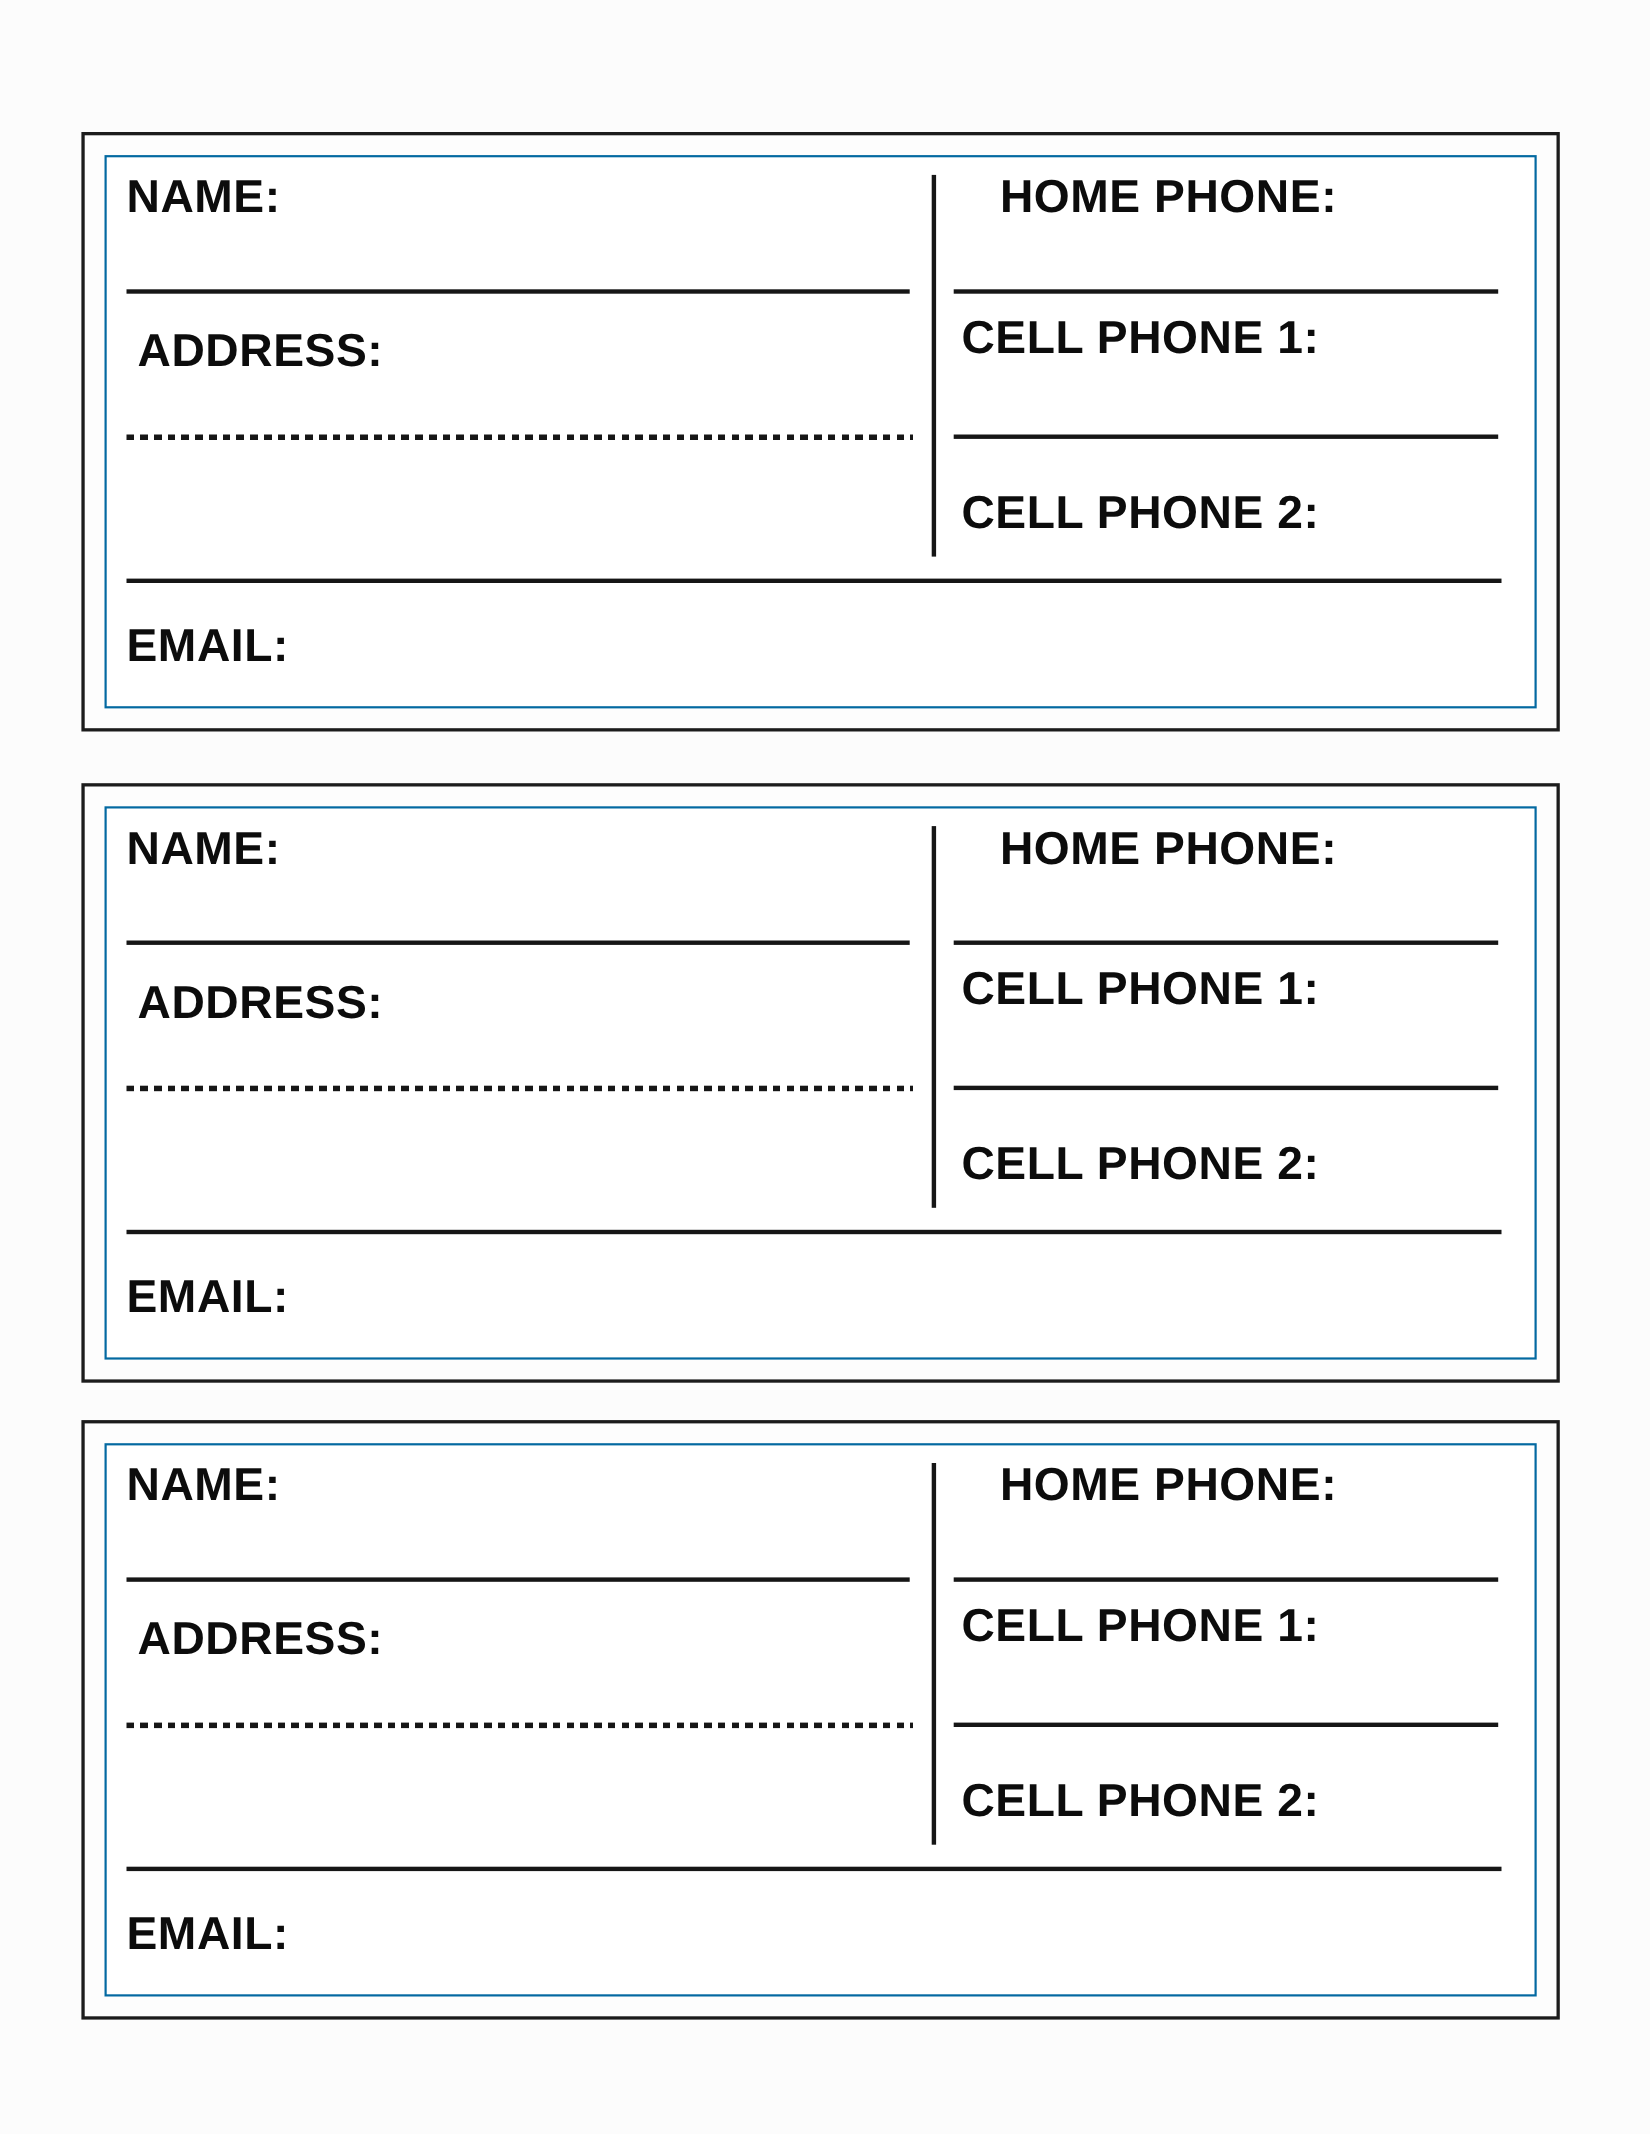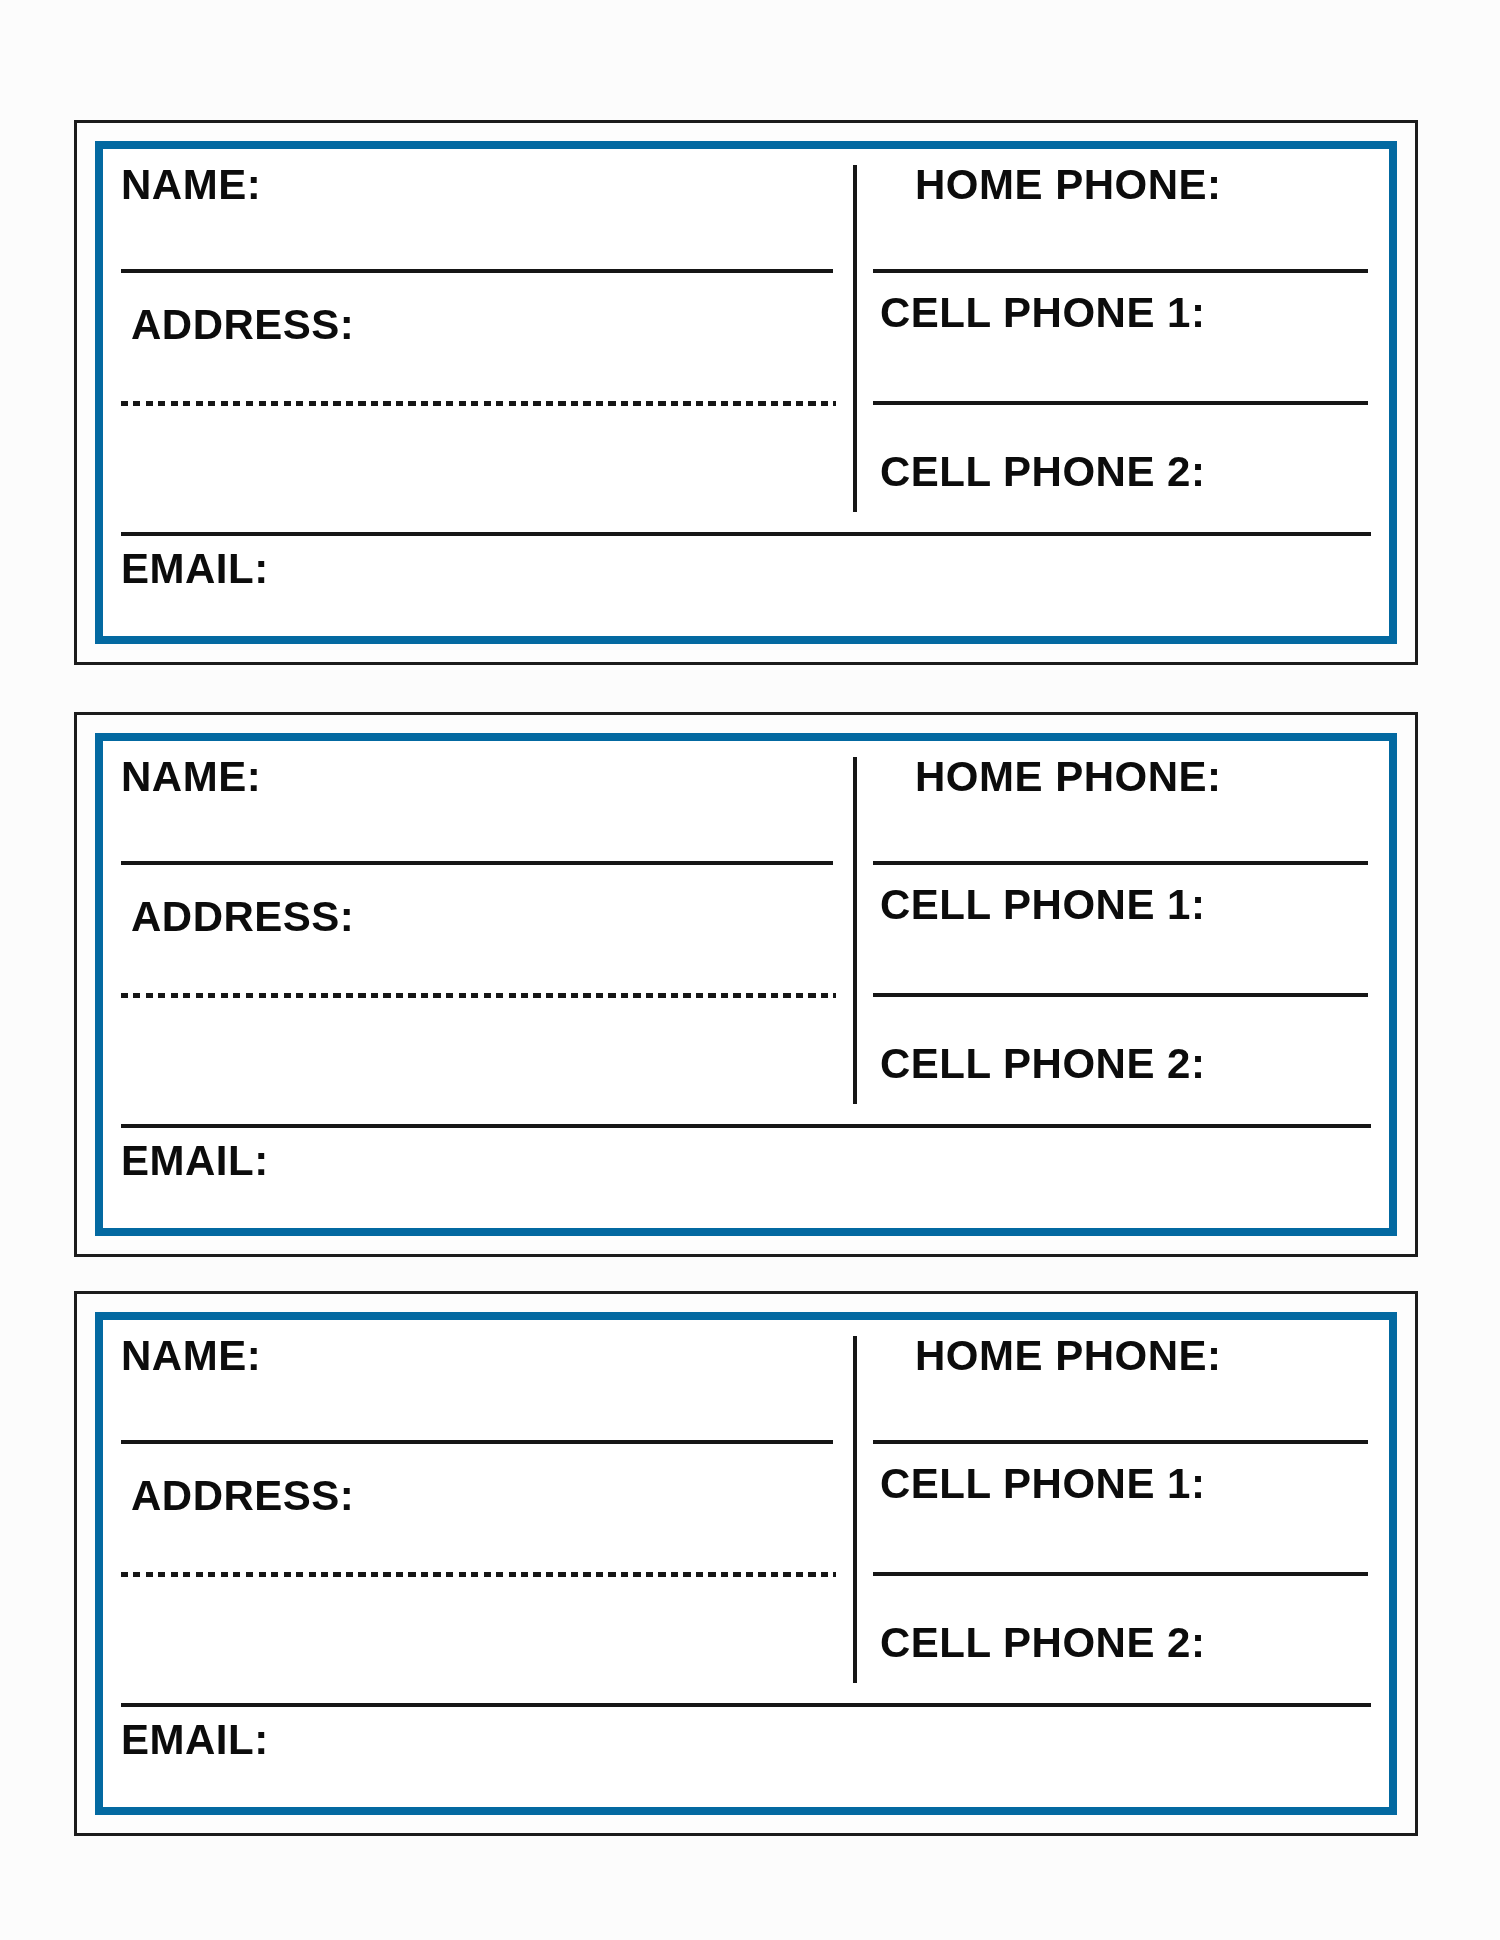--- a/index.html
+++ b/index.html
@@ -20,21 +20,21 @@
     border: 3px solid #1c1c1c;
     padding: 18px;
     background: #fdfdfd;
   }
   .card.card-2 { margin-top: 47px; }
   .card.card-3 { margin-top: 34px; }
   .card-inner {
     position: relative;
     width: 100%;
     height: 100%;
-    border: 8px solid #0369a1;
+    border: 2px solid #0369a1;
     background: #ffffff;
   }
   .lbl {
     position: absolute;
     font-size: 42px;
     font-weight: bold;
     line-height: 1.15;
     letter-spacing: 0.5px;
     color: #0c0c0c;
     white-space: nowrap;
@@ -59,21 +59,21 @@
   .pos-home-label        { left: 812px; top: 12px; }
   .pos-name-line         { left: 18px;  top: 120px; width: 712px; }
   .pos-home-line         { left: 770px; top: 120px; width: 495px; }
   .pos-address-label     { left: 28px;  top: 152px; }
   .pos-cell1-label       { left: 777px; top: 140px; }
   .pos-address-dotted    { left: 18px;  top: 252px; width: 715px; }
   .pos-cell1-line        { left: 770px; top: 252px; width: 495px; }
   .pos-cell2-label       { left: 777px; top: 283px; margin-top: 16px; }
   .pos-divider           { left: 750px; top: 16px;  height: 347px; }
   .pos-bottom-line       { left: 18px;  top: 383px; width: 1250px; }
-  .pos-email-label       { left: 18px;  top: 396px; }
+  .pos-email-label       { left: 18px;  top: 420px; }
 </style>
 </head>
 <body>
 
 <div class="page">
 
   <div class="card card-1">
     <div class="card-inner">
       <div class="lbl pos-name-label">NAME:</div>
       <div class="lbl pos-home-label">HOME PHONE:</div>

